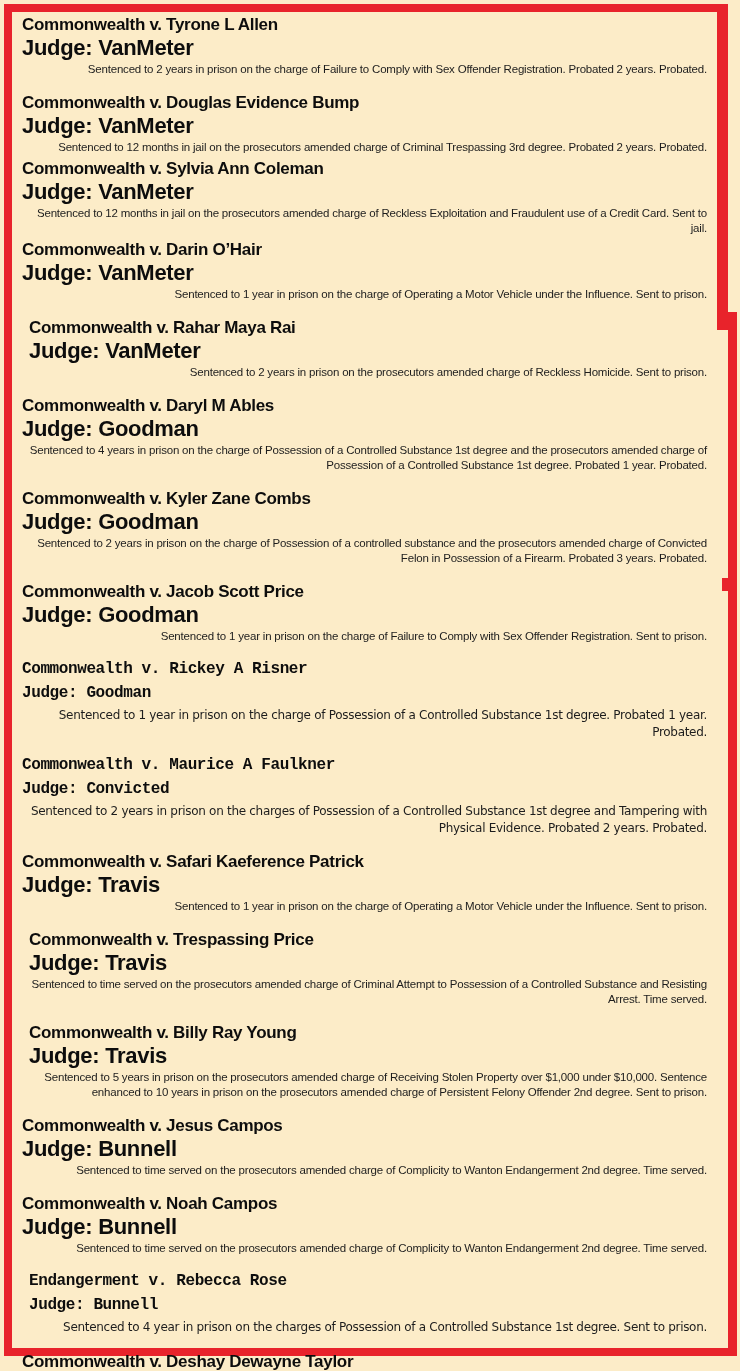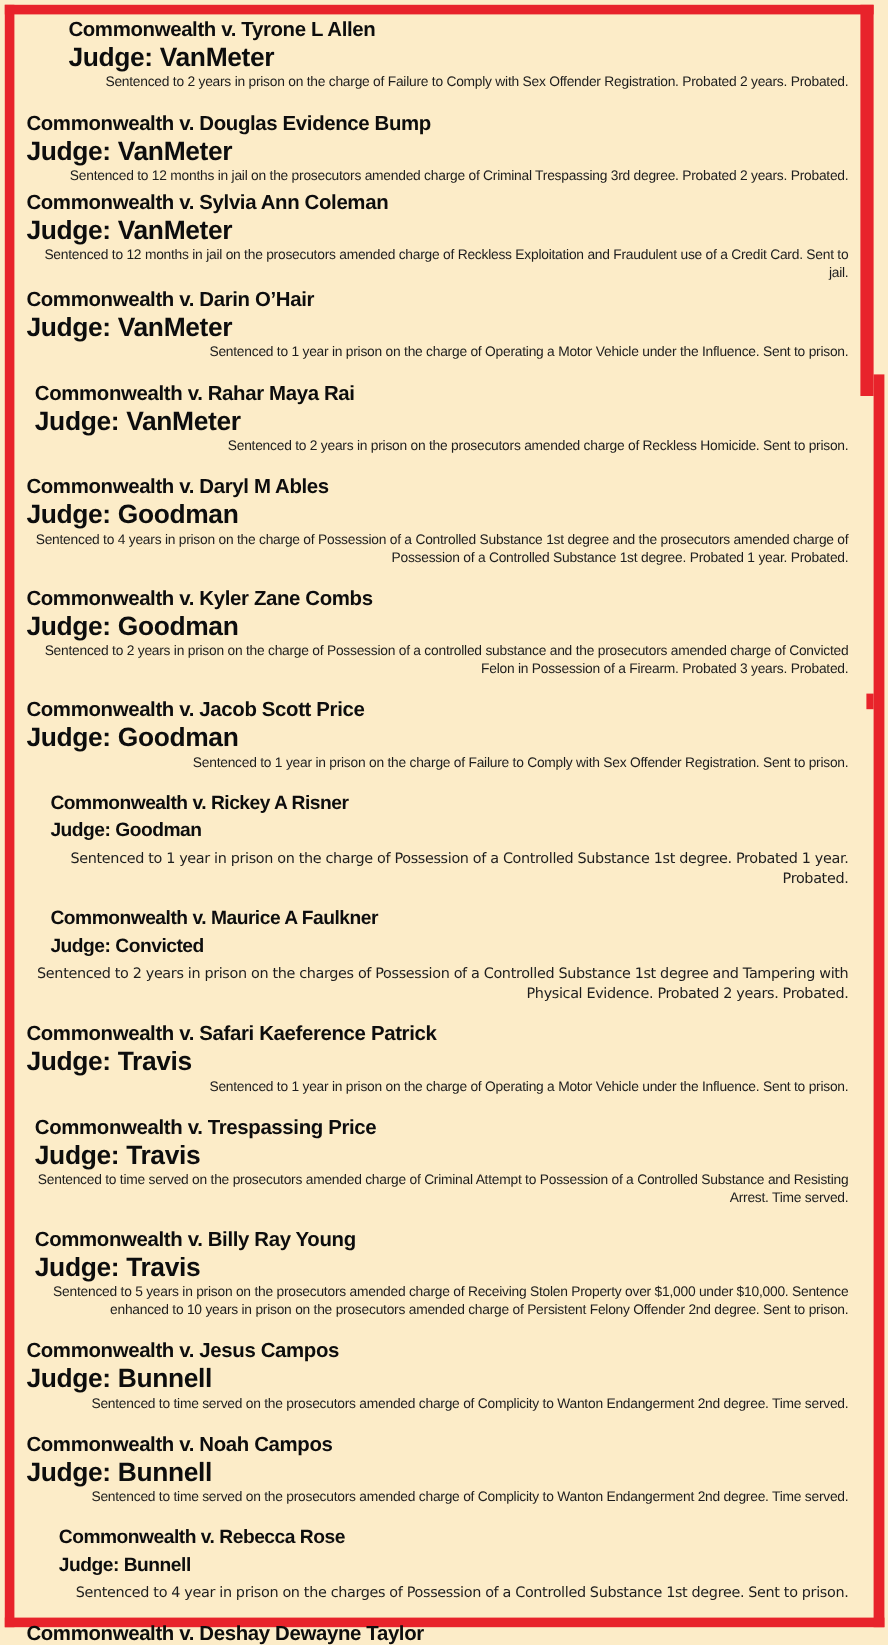--- a/index.html
+++ b/index.html
@@ -25,21 +25,21 @@
   .bp-right-b{left:728px;top:312px;width:9px;height:1044px;}
   .bp-notch{left:722px;top:578px;width:6px;height:13px;}
 
   .content{
     position:absolute;
     left:12px;top:12px;width:705px;
     box-sizing:border-box;
     padding:2px 10px 0 10px;
   }
   .case{margin-top:15px;}
-  .case:first-child{margin-top:0;margin-left:35px;}
+  .case:first-child{margin-top:0;}
   .case.tight{margin-top:3px;}
   .case.indent{padding-left:7px;}
 
   .case h2{
     margin:0;
     font-size:17px;
     line-height:21px;
     font-weight:bold;
     color:var(--heading);
     letter-spacing:-0.3px;
@@ -55,24 +55,23 @@
   .case p{
     margin:4px 0 0 0;
     font-size:11.5px;
     line-height:15px;
     color:var(--body);
     letter-spacing:-0.2px;
     text-align:right;
   }
   
   .case.wide h2,.case.wide h3{
-    font-family:Liberation Sans, sans-serif;
+    font-family:Liberation Mono, monospace;
     font-size:16px;
     letter-spacing:-0.4px;
-    margin-left:20px;
   }
   .case.wide p{
     font-family:"DejaVu Sans",sans-serif;
     font-size:12px;
     line-height:16.5px;
     letter-spacing:-0.3px;
   }
 </style>
 </head>
 <body>
@@ -155,21 +154,21 @@
         <h2>Commonwealth v. Jesus Campos</h2>
         <h3><span>Judge:</span> <span>Bunnell</span></h3>
         <p>Sentenced to time served on the prosecutors amended charge of Complicity to Wanton Endangerment 2nd degree. Time served.</p>
       </section>
       <section class="case">
         <h2>Commonwealth v. Noah Campos</h2>
         <h3><span>Judge:</span> <span>Bunnell</span></h3>
         <p>Sentenced to time served on the prosecutors amended charge of Complicity to Wanton Endangerment 2nd degree. Time served.</p>
       </section>
       <section class="case wide indent">
-        <h2>Commonwealth v. Rebecca Rose</h2>
+        <h2>Endangerment v. Rebecca Rose</h2>
         <h3><span>Judge:</span> <span>Bunnell</span></h3>
         <p>Sentenced to 4 year in prison on the charges of Possession of a Controlled Substance 1st degree. Sent to prison.</p>
       </section>
       <section class="case">
         <h2>Commonwealth v. Deshay Dewayne Taylor</h2>
       </section>
     </div>
 </div>
 
 </body></html>

